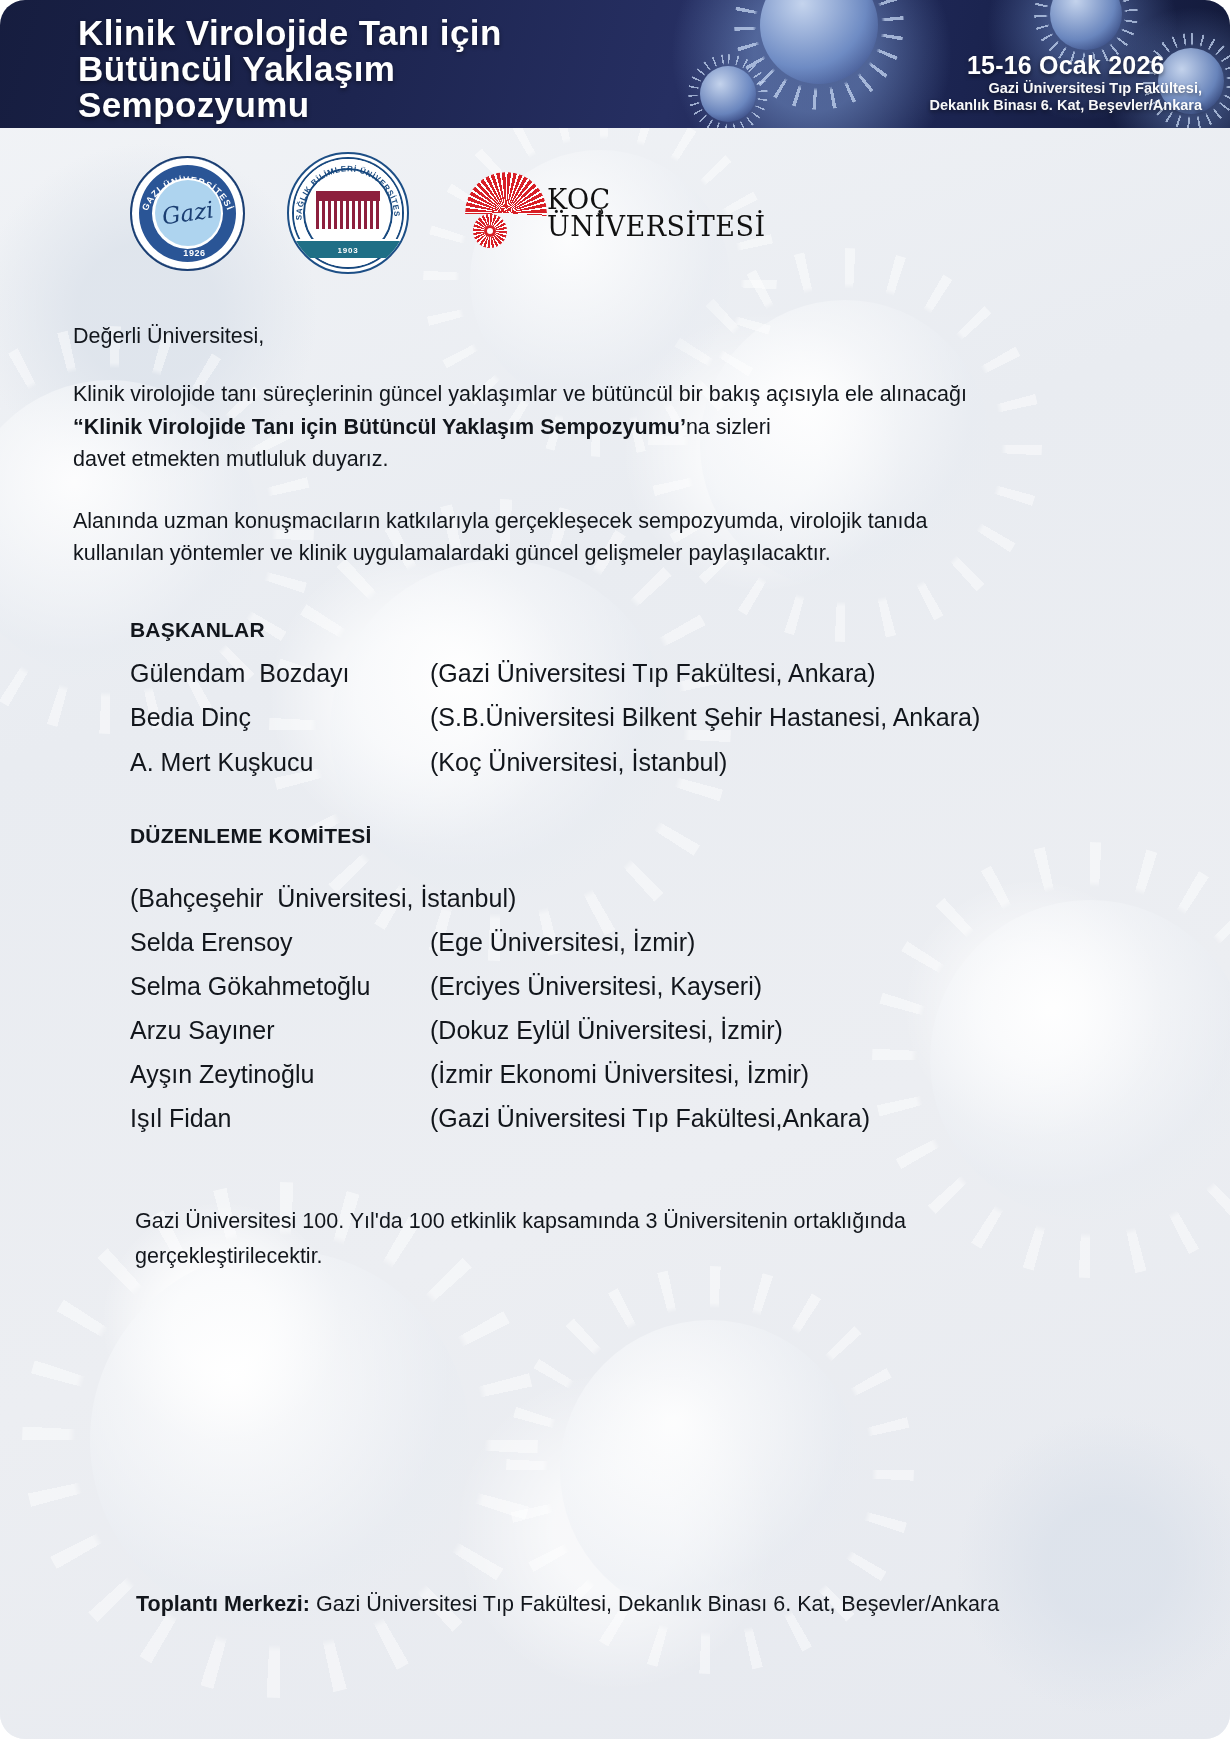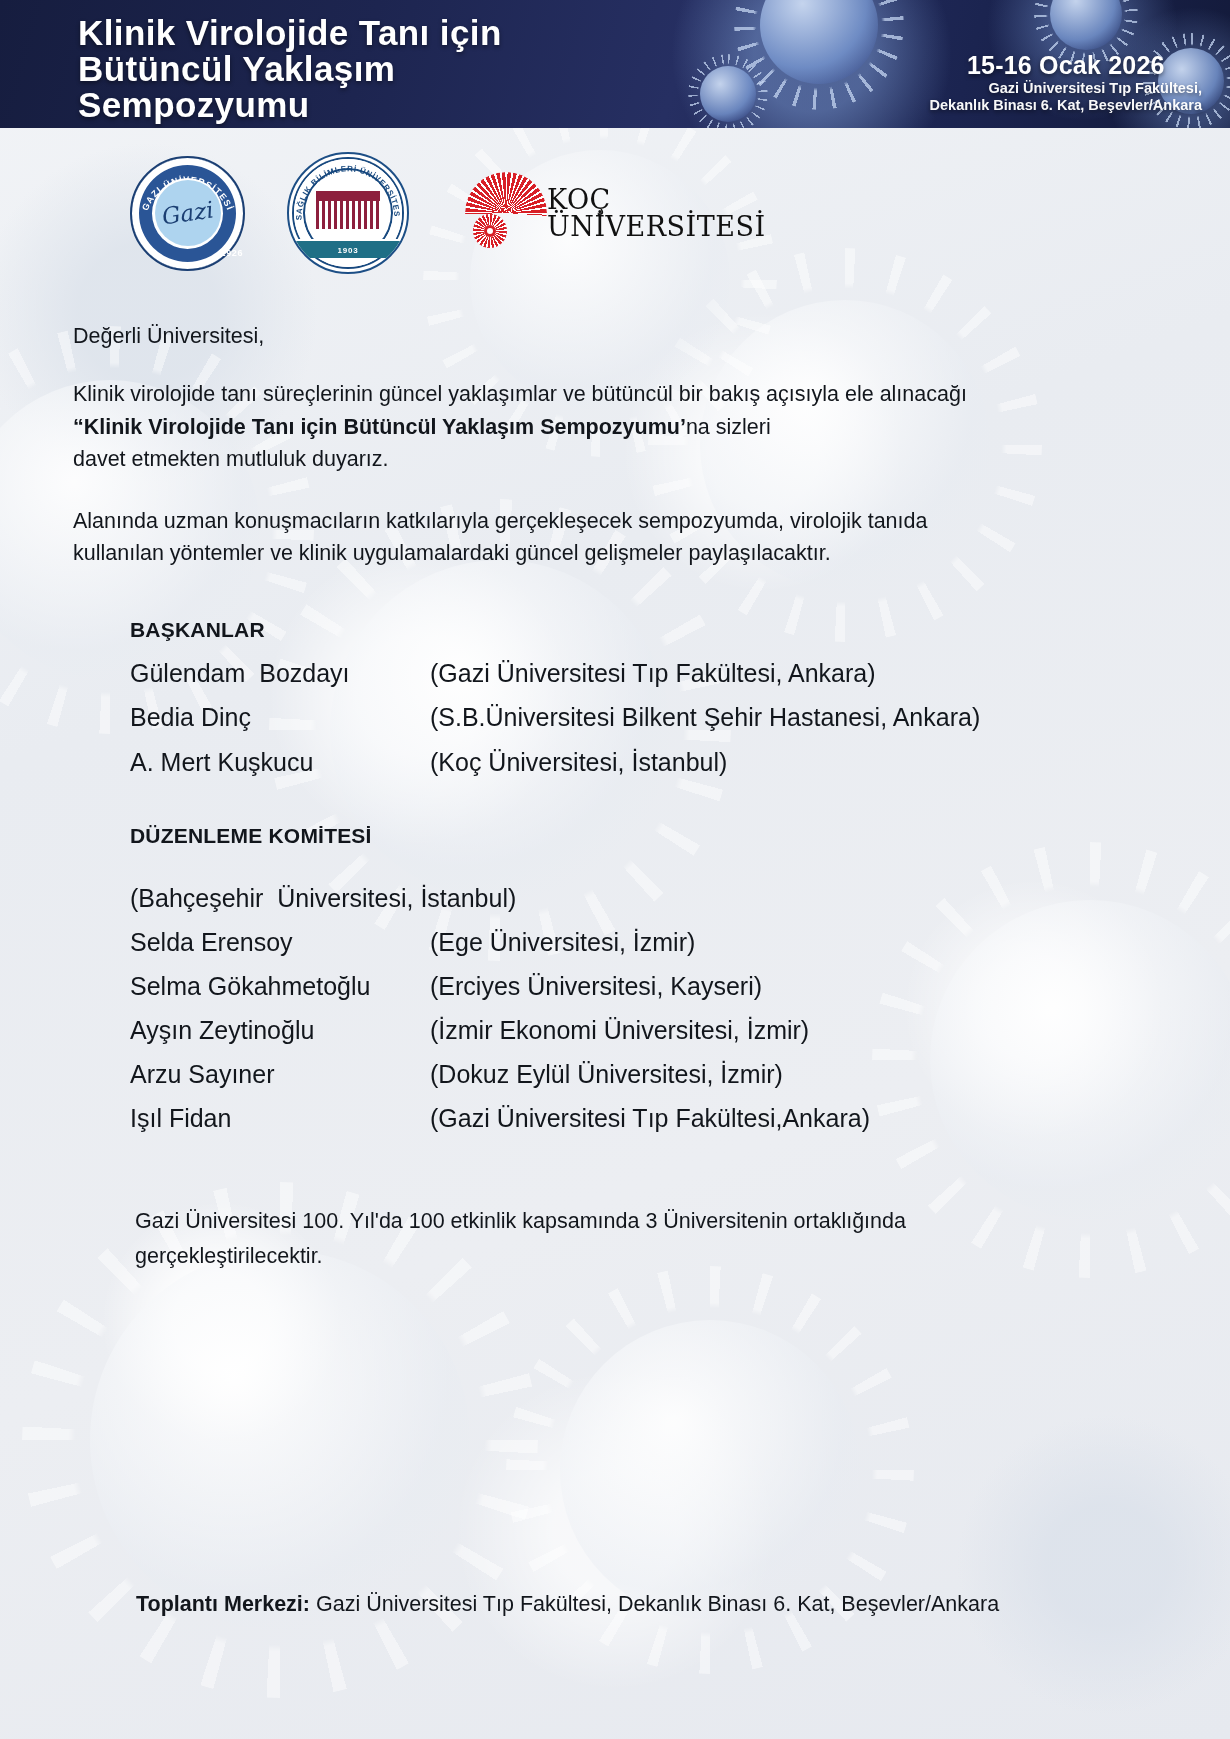--- a/index.html
+++ b/index.html
@@ -15,20 +15,21 @@
     overflow: hidden;
     position: relative;
   }
 
   .page {
     position: relative;
     width: 1230px;
     height: 1739px;
     background: #eef0f4;
     overflow: hidden;
+    border-radius: 25px;
   }
 
   
   .bg-watermark {
     position: absolute;
     inset: 0;
     z-index: 0;
     background:
       radial-gradient(circle at 18% 76%, rgba(255,255,255,0.95) 0 48px, rgba(255,255,255,0.0) 120px),
       radial-gradient(circle at 34% 40%, rgba(255,255,255,0.8) 0 60px, rgba(255,255,255,0.0) 150px),
@@ -171,21 +172,21 @@
   .seal-ring-text text {
     font-family: "Liberation Sans", sans-serif;
     font-size: 9.3px;
     font-weight: bold;
     letter-spacing: 1.15px;
     fill: #ffffff;
   }
   .logo-gazi .year {
     position: absolute;
     bottom: 11px; left: 14px; right: 0;
-    text-align: right;
+    text-align: center;
     font-size: 9px;
     font-weight: bold;
     color: #ffffff;
     letter-spacing: 0.6px;
   }
 
   
   .logo-sbu {
     width: 122px; height: 122px;
     border-radius: 50%;
@@ -468,28 +469,28 @@
         </div>
         <div class="roster-row">
           <span class="roster-name">Selda Erensoy</span>
           <span class="roster-aff">(Ege Üniversitesi, İzmir)</span>
         </div>
         <div class="roster-row">
           <span class="roster-name">Selma Gökahmetoğlu</span>
           <span class="roster-aff">(Erciyes Üniversitesi, Kayseri)</span>
         </div>
         <div class="roster-row">
+          <span class="roster-name">Arzu Sayıner</span>
+          <span class="roster-aff">(Dokuz Eylül Üniversitesi, İzmir)</span>
+        </div>
+        <div class="roster-row">
           <span class="roster-name">Ayşın Zeytinoğlu</span>
           <span class="roster-aff">(İzmir Ekonomi Üniversitesi, İzmir)</span>
         </div>
         <div class="roster-row">
-          <span class="roster-name">Arzu Sayıner</span>
-          <span class="roster-aff">(Dokuz Eylül Üniversitesi, İzmir)</span>
-        </div>
-        <div class="roster-row">
           <span class="roster-name">Işıl Fidan</span>
           <span class="roster-aff">(Gazi Üniversitesi Tıp Fakültesi,Ankara)</span>
         </div>
       </div>
     </div>
 
     <p class="note">Gazi Üniversitesi 100. Yıl'da 100 etkinlik kapsamında 3 Üniversitenin ortaklığında
 gerçekleştirilecektir.</p>
 
   </div>

